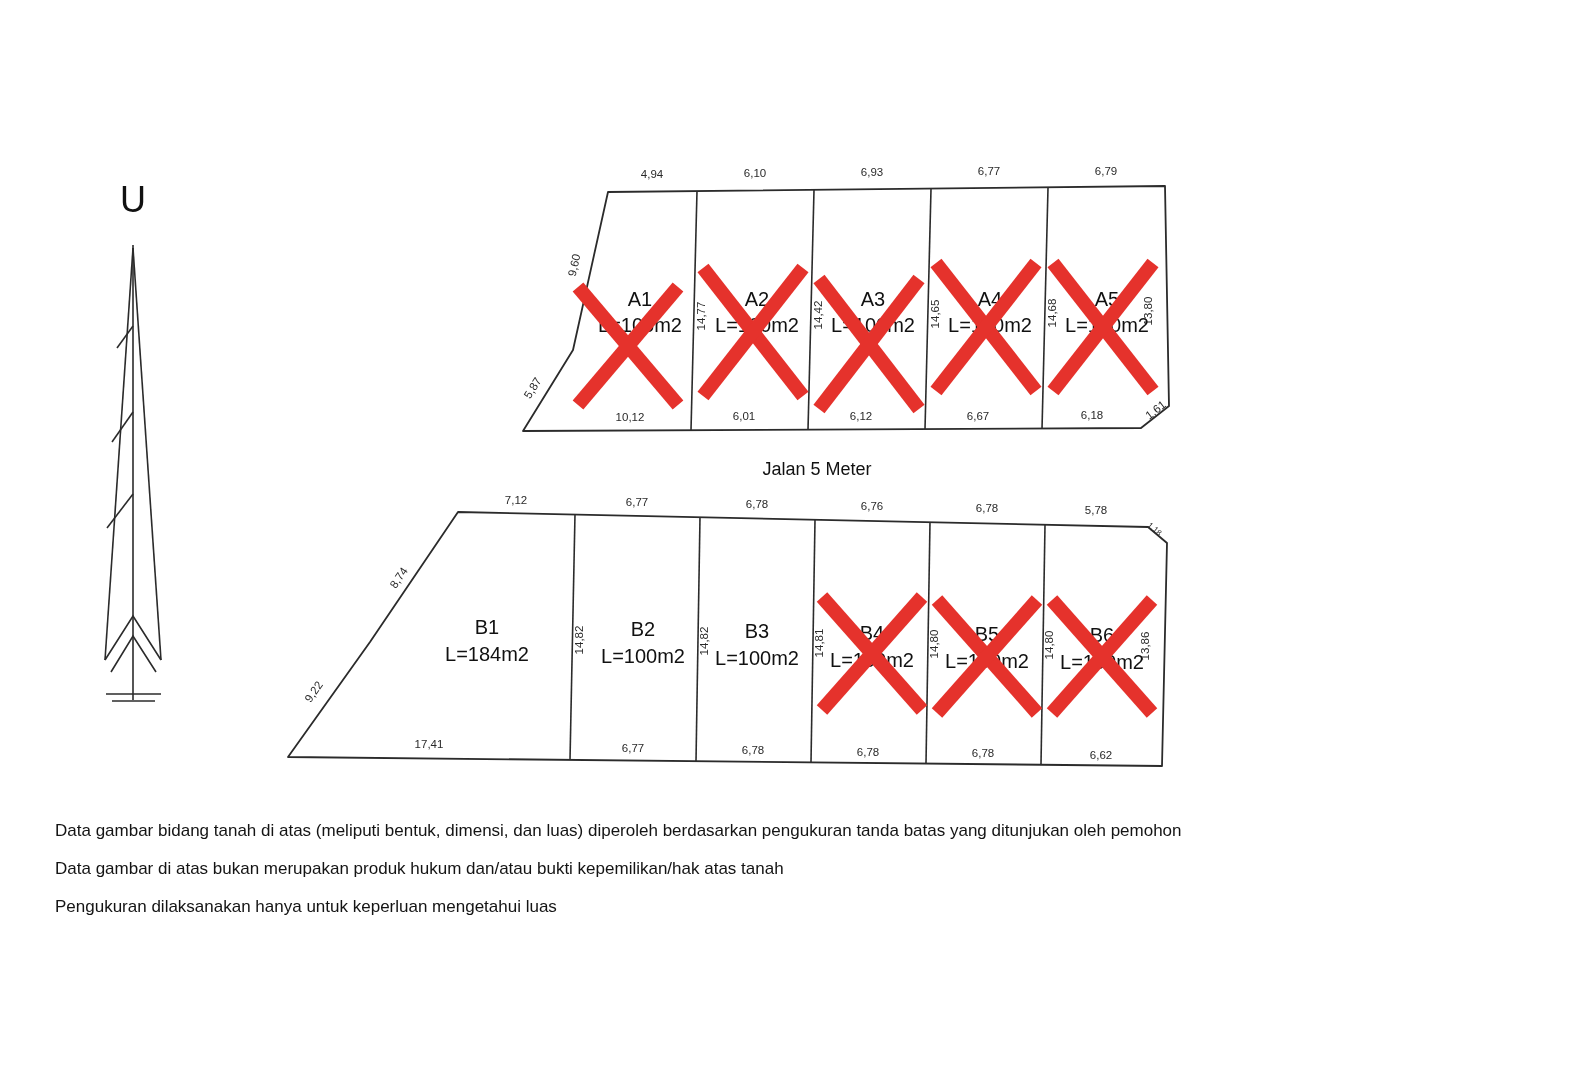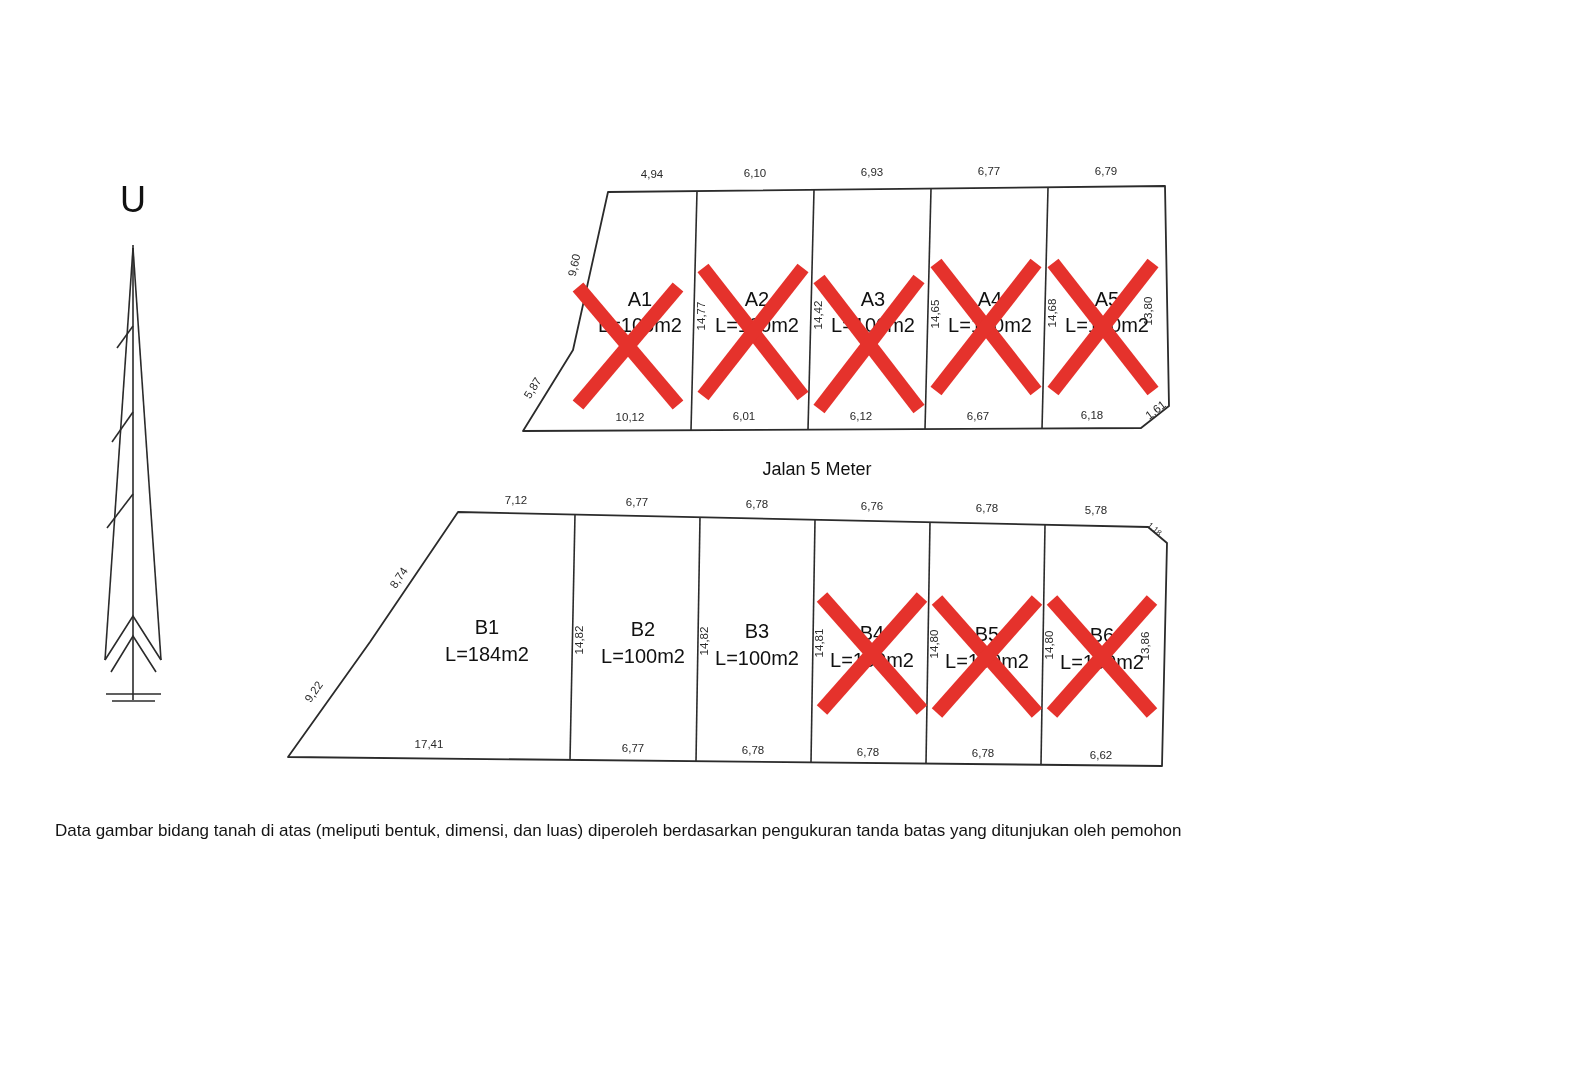--- a/index.html
+++ b/index.html
@@ -262,15 +262,17 @@
       <g class="x-mark">
         <line x1="1052" y1="600" x2="1152" y2="713"></line>
           <line x1="1152" y1="600" x2="1052" y2="713"></line>
       </g>
     </g>
   </svg>
 
   
   <div class="footer">
     <div>Data gambar bidang tanah di atas (meliputi bentuk, dimensi, dan luas) diperoleh berdasarkan pengukuran tanda batas yang ditunjukan oleh pemohon</div>
+    <div>Data gambar di atas bukan merupakan produk hukum dan/atau bukti kepemilikan/hak atas tanah</div>
+    <div>Pengukuran dilaksanakan hanya untuk keperluan mengetahui luas</div>
   </div>
 
 </div>
 
 </body></html>

